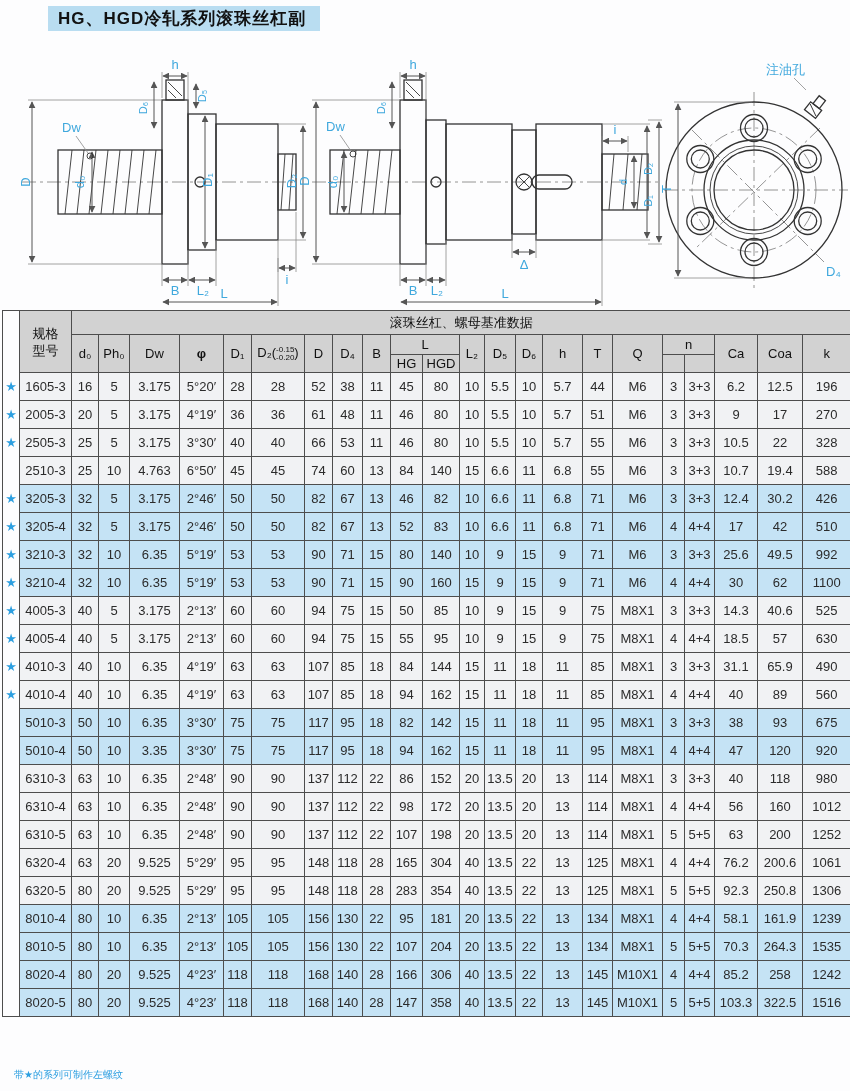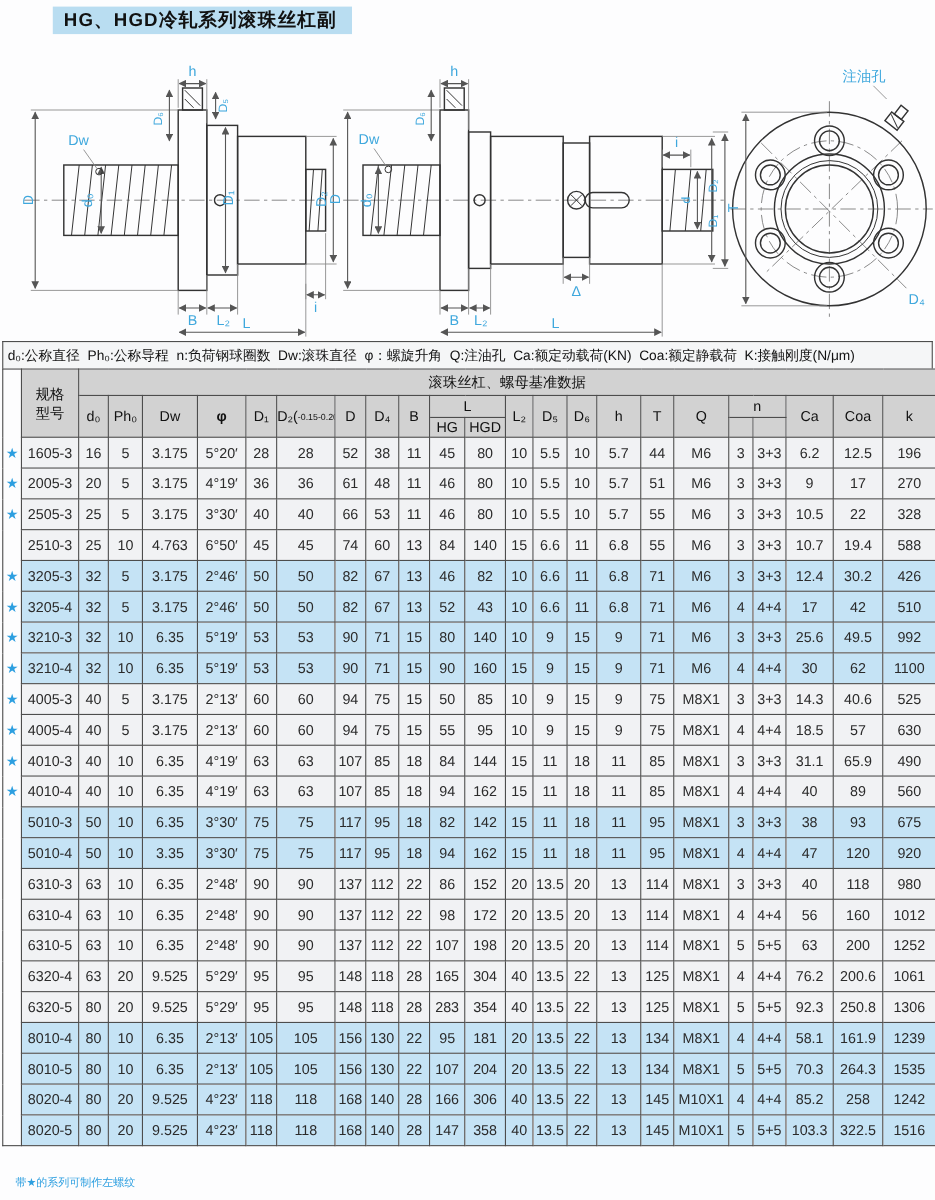--- a/index.html
+++ b/index.html
@@ -45,21 +45,21 @@
   tr.hr1 th{height:24px}
   tr.hr2 th{height:20px}
   tr.hr3 th{height:18px}
   td{height:28px;color:#2b2b2b}
   .star-cell{border:none;background:var(--page-bg);color:var(--accent-blue);font-size:13px}
   thead .star-cell{background:var(--page-bg)}
   tr.row-blue td{background:var(--row-blue)}
   tr.row-plain td{background:var(--row-plain)}
   tr.row-blue td.star-cell,tr.row-plain td.star-cell{background:var(--page-bg)}
   .phi{font-weight:bold}
-  .tol{display:inline-flex;flex-direction:row;vertical-align:middle;
+  .tol{display:inline-flex;flex-direction:column;vertical-align:middle;
     font-size:8px;line-height:8px;text-align:right}
   .spec-head div{line-height:17px}
 
   
   .footer-note{position:absolute;top:1068px;left:14px;color:var(--accent-blue);font-size:10px}
 </style>
 </head>
 <body>
 
 <div class="page">
@@ -256,21 +256,20 @@
 
       <line class="ext" x1="752" y1="70" x2="674" y2="70"></line>
         <line class="ext" x1="752" y1="246" x2="674" y2="246"></line>
       <line class="dim" x1="678" y1="72" x2="678" y2="244" marker-start="url(#arr)" marker-end="url(#arr)"></line>
       <text class="lbl" x="672" y="158" text-anchor="middle" transform="rotate(-90 671 158)">T</text>
       <text class="lbl" x="826" y="244">D₄</text>
     </g>
   </svg>
 
   <div class="sheet">
-    <div class="legend">d₀:公称直径  Ph₀:公称导程  n:负荷钢球圈数  Dw:滚珠直径  φ：螺旋升角  Q:注油孔  Ca:额定动载荷(KN)  Coa:额定静载荷  K:接触刚度(N/μm)</div>
     <table>
       <colgroup>
         <col style="width:17px">
           <col style="width:52px">
           <col style="width:27px">
           <col style="width:31px">
         <col style="width:50px">
           <col style="width:44px">
           <col style="width:28px">
           <col style="width:53px">
@@ -469,21 +468,21 @@
             <td>32</td>
             <td>5</td>
             <td>3.175</td>
             <td>2°46′</td>
             <td>50</td>
             <td>50</td>
             <td>82</td>
             <td>67</td>
             <td>13</td>
             <td>52</td>
-            <td>43</td>
+            <td>83</td>
             <td>10</td>
             <td>6.6</td>
             <td>11</td>
             <td>6.8</td>
             <td>71</td>
             <td>M6</td>
             <td>4</td>
             <td>4+4</td>
             <td>17</td>
             <td>42</td>

